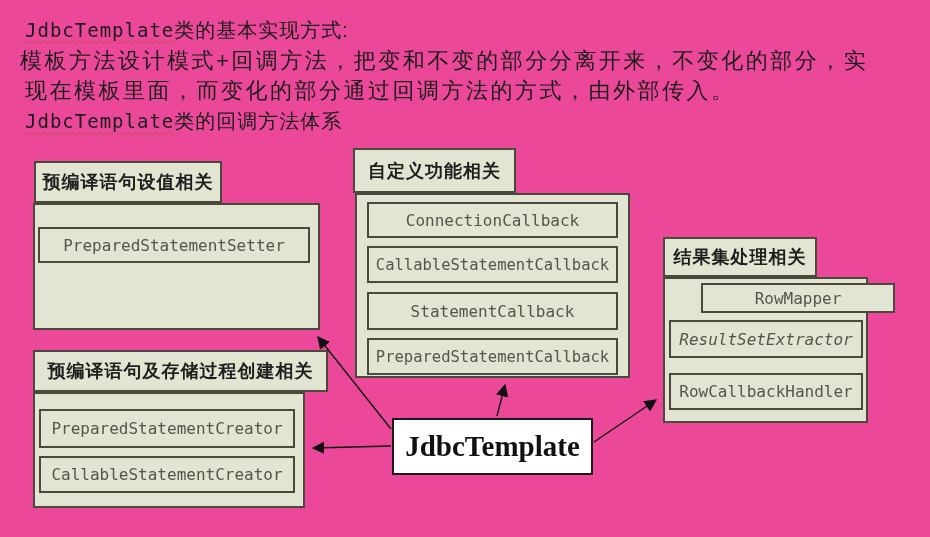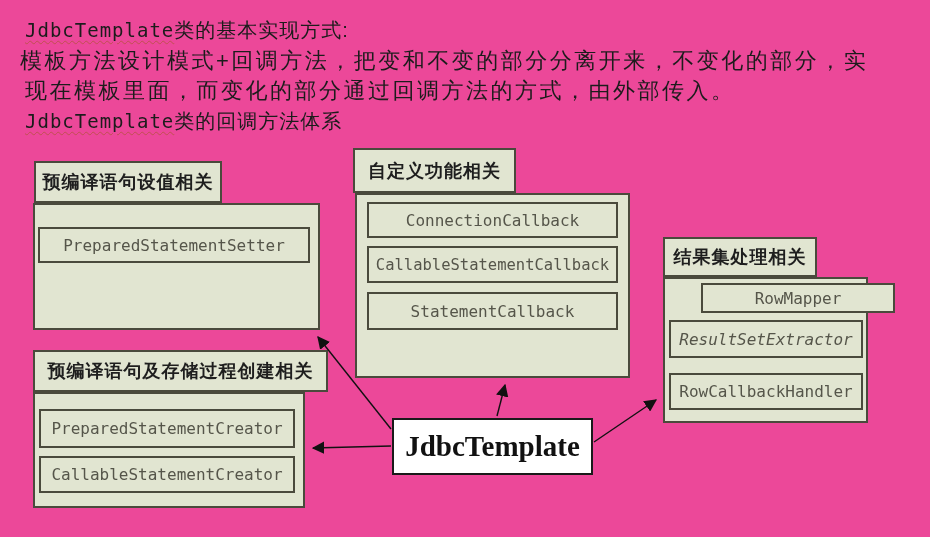--- a/index.html
+++ b/index.html
@@ -86,20 +86,21 @@
 
   <div class="box container g1c"></div>
   <div class="box hdr g1h">预编译语句设值相关</div>
   <div class="box item g1i0">PreparedStatementSetter</div>
 
   <div class="box container g2c"></div>
   <div class="box hdr g2h">自定义功能相关</div>
   <div class="box item g2i0">ConnectionCallback</div>
   <div class="box item g2i1">CallableStatementCallback</div>
   <div class="box item g2i2">StatementCallback</div>
+  <div class="box item g2i3">PreparedStatementCallback</div>
 
   <div class="box container g3c"></div>
   <div class="box hdr g3h">结果集处理相关</div>
   <div class="box item g3i0">RowMapper</div>
   <div class="box item g3i1">ResultSetExtractor</div>
   <div class="box item g3i2">RowCallbackHandler</div>
 
   <div class="box container g4c"></div>
   <div class="box hdr g4h">预编译语句及存储过程创建相关</div>
   <div class="box item g4i0">PreparedStatementCreator</div>

